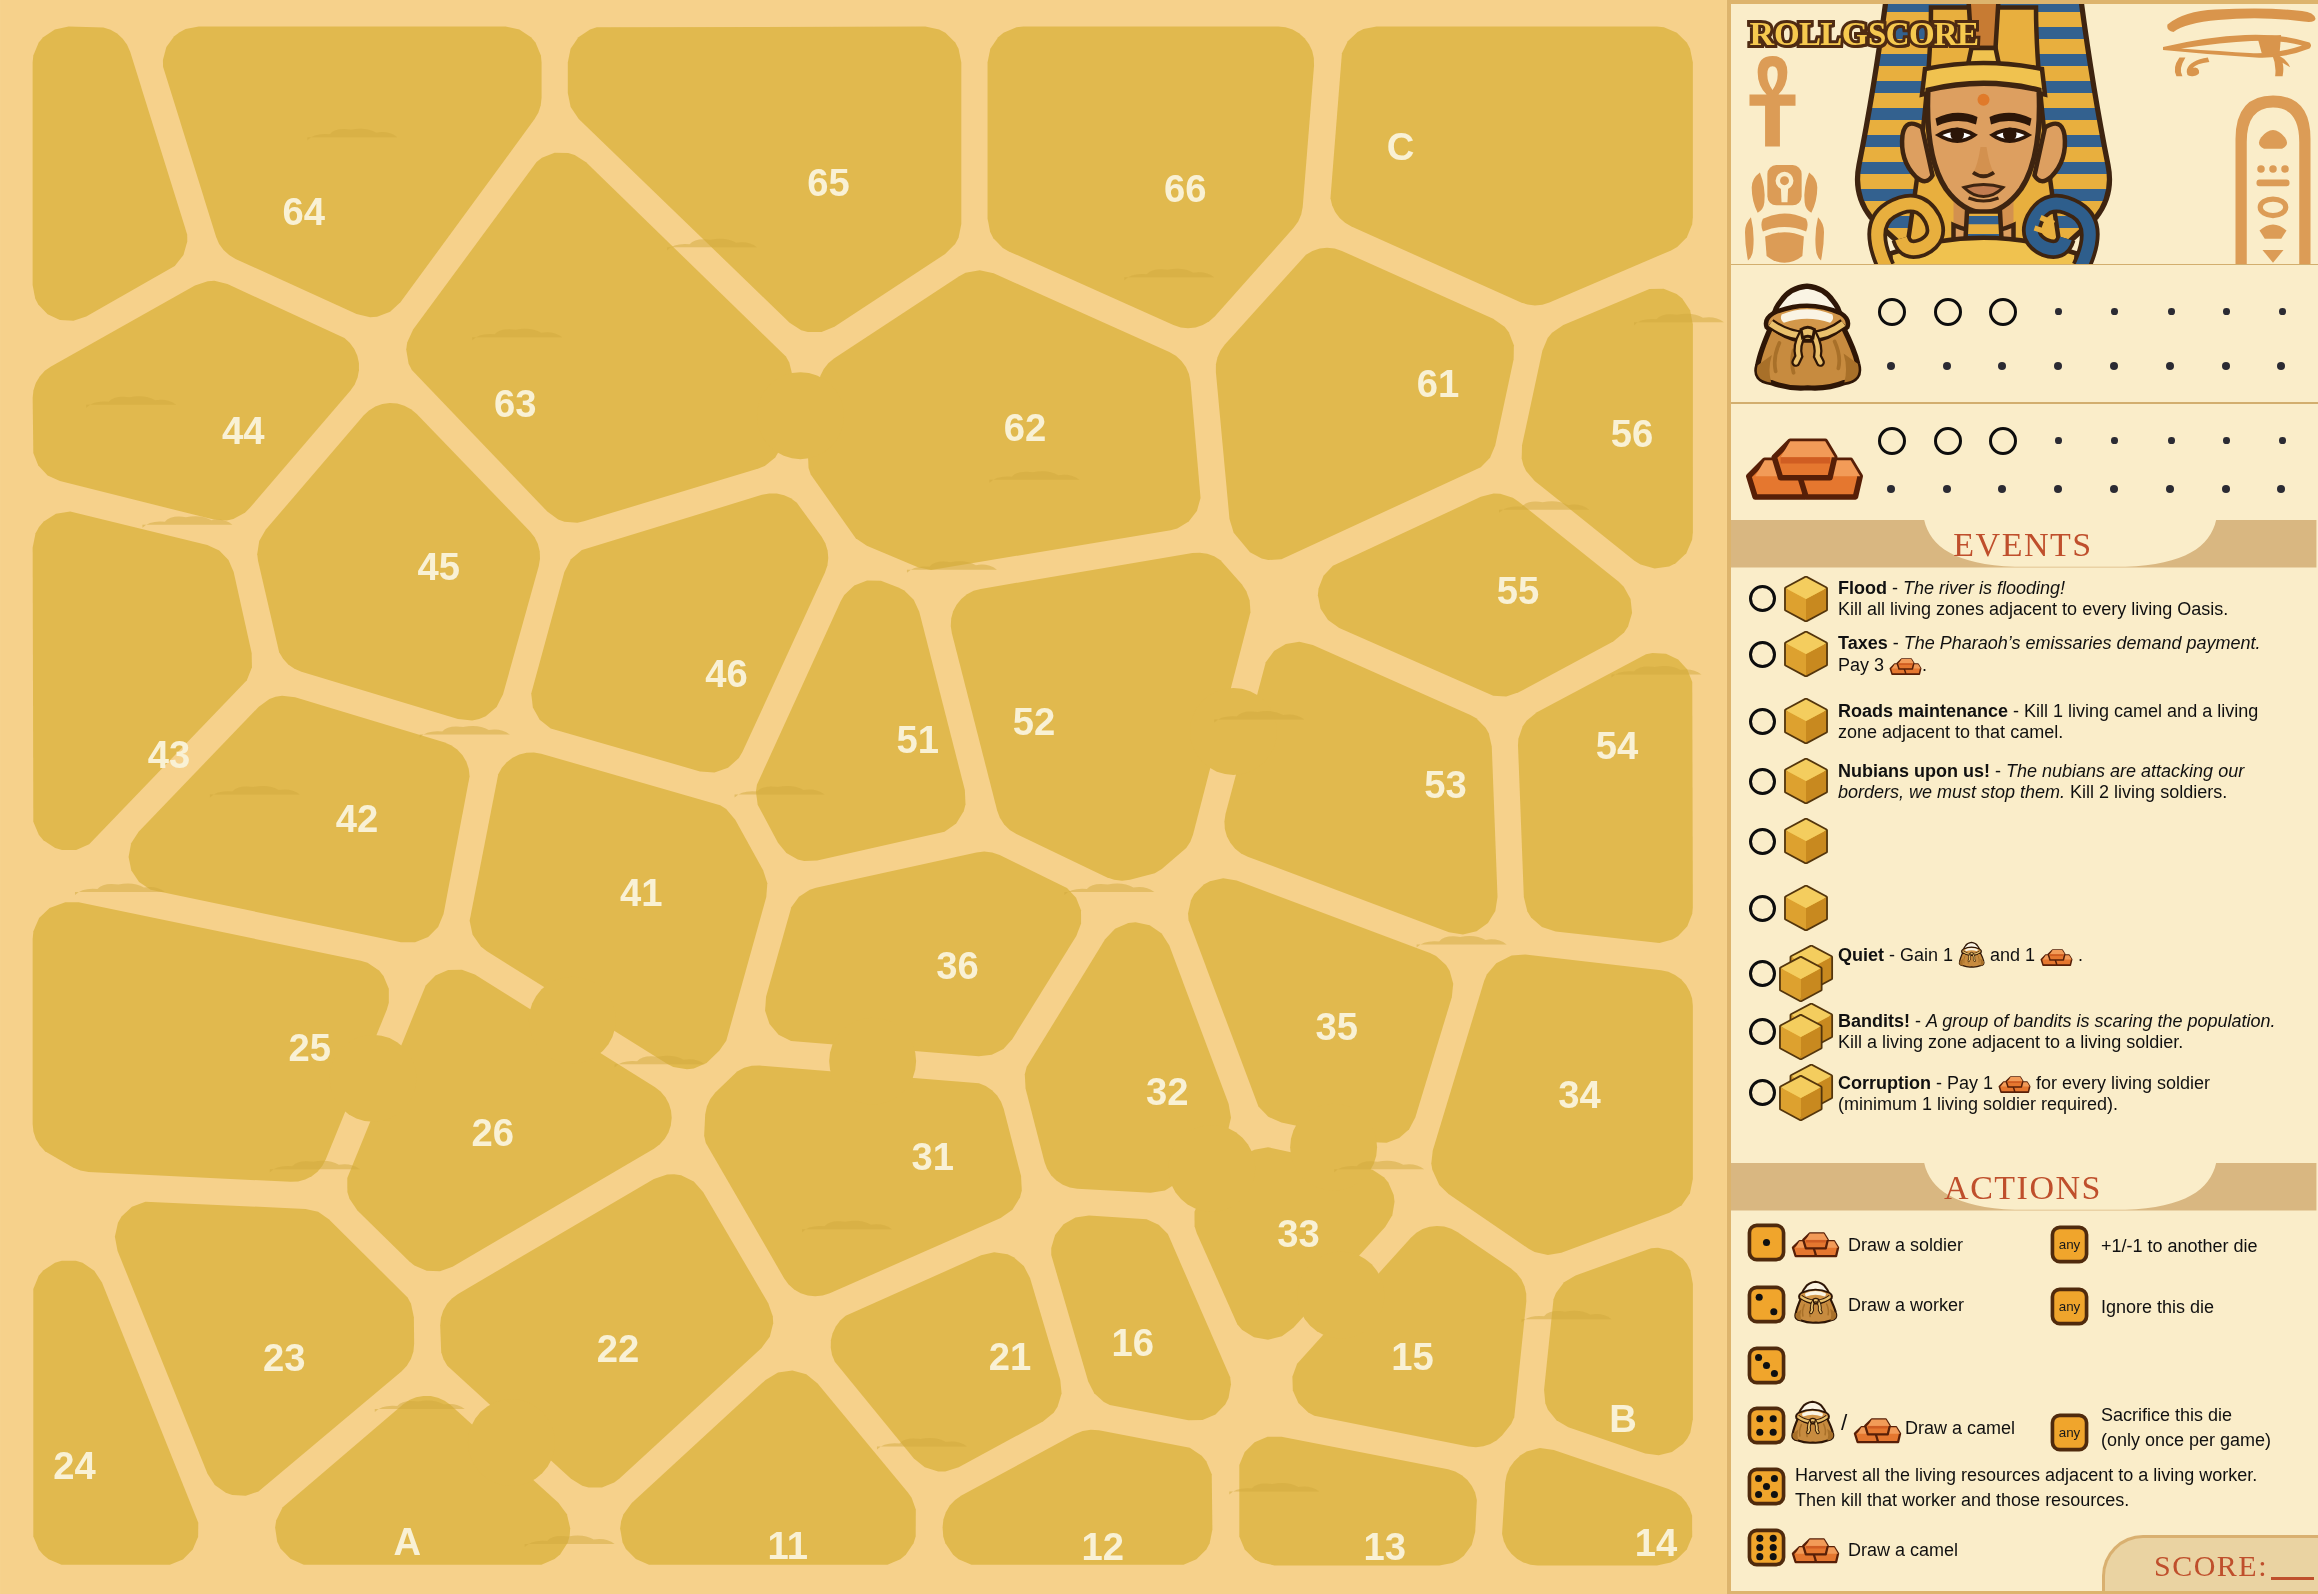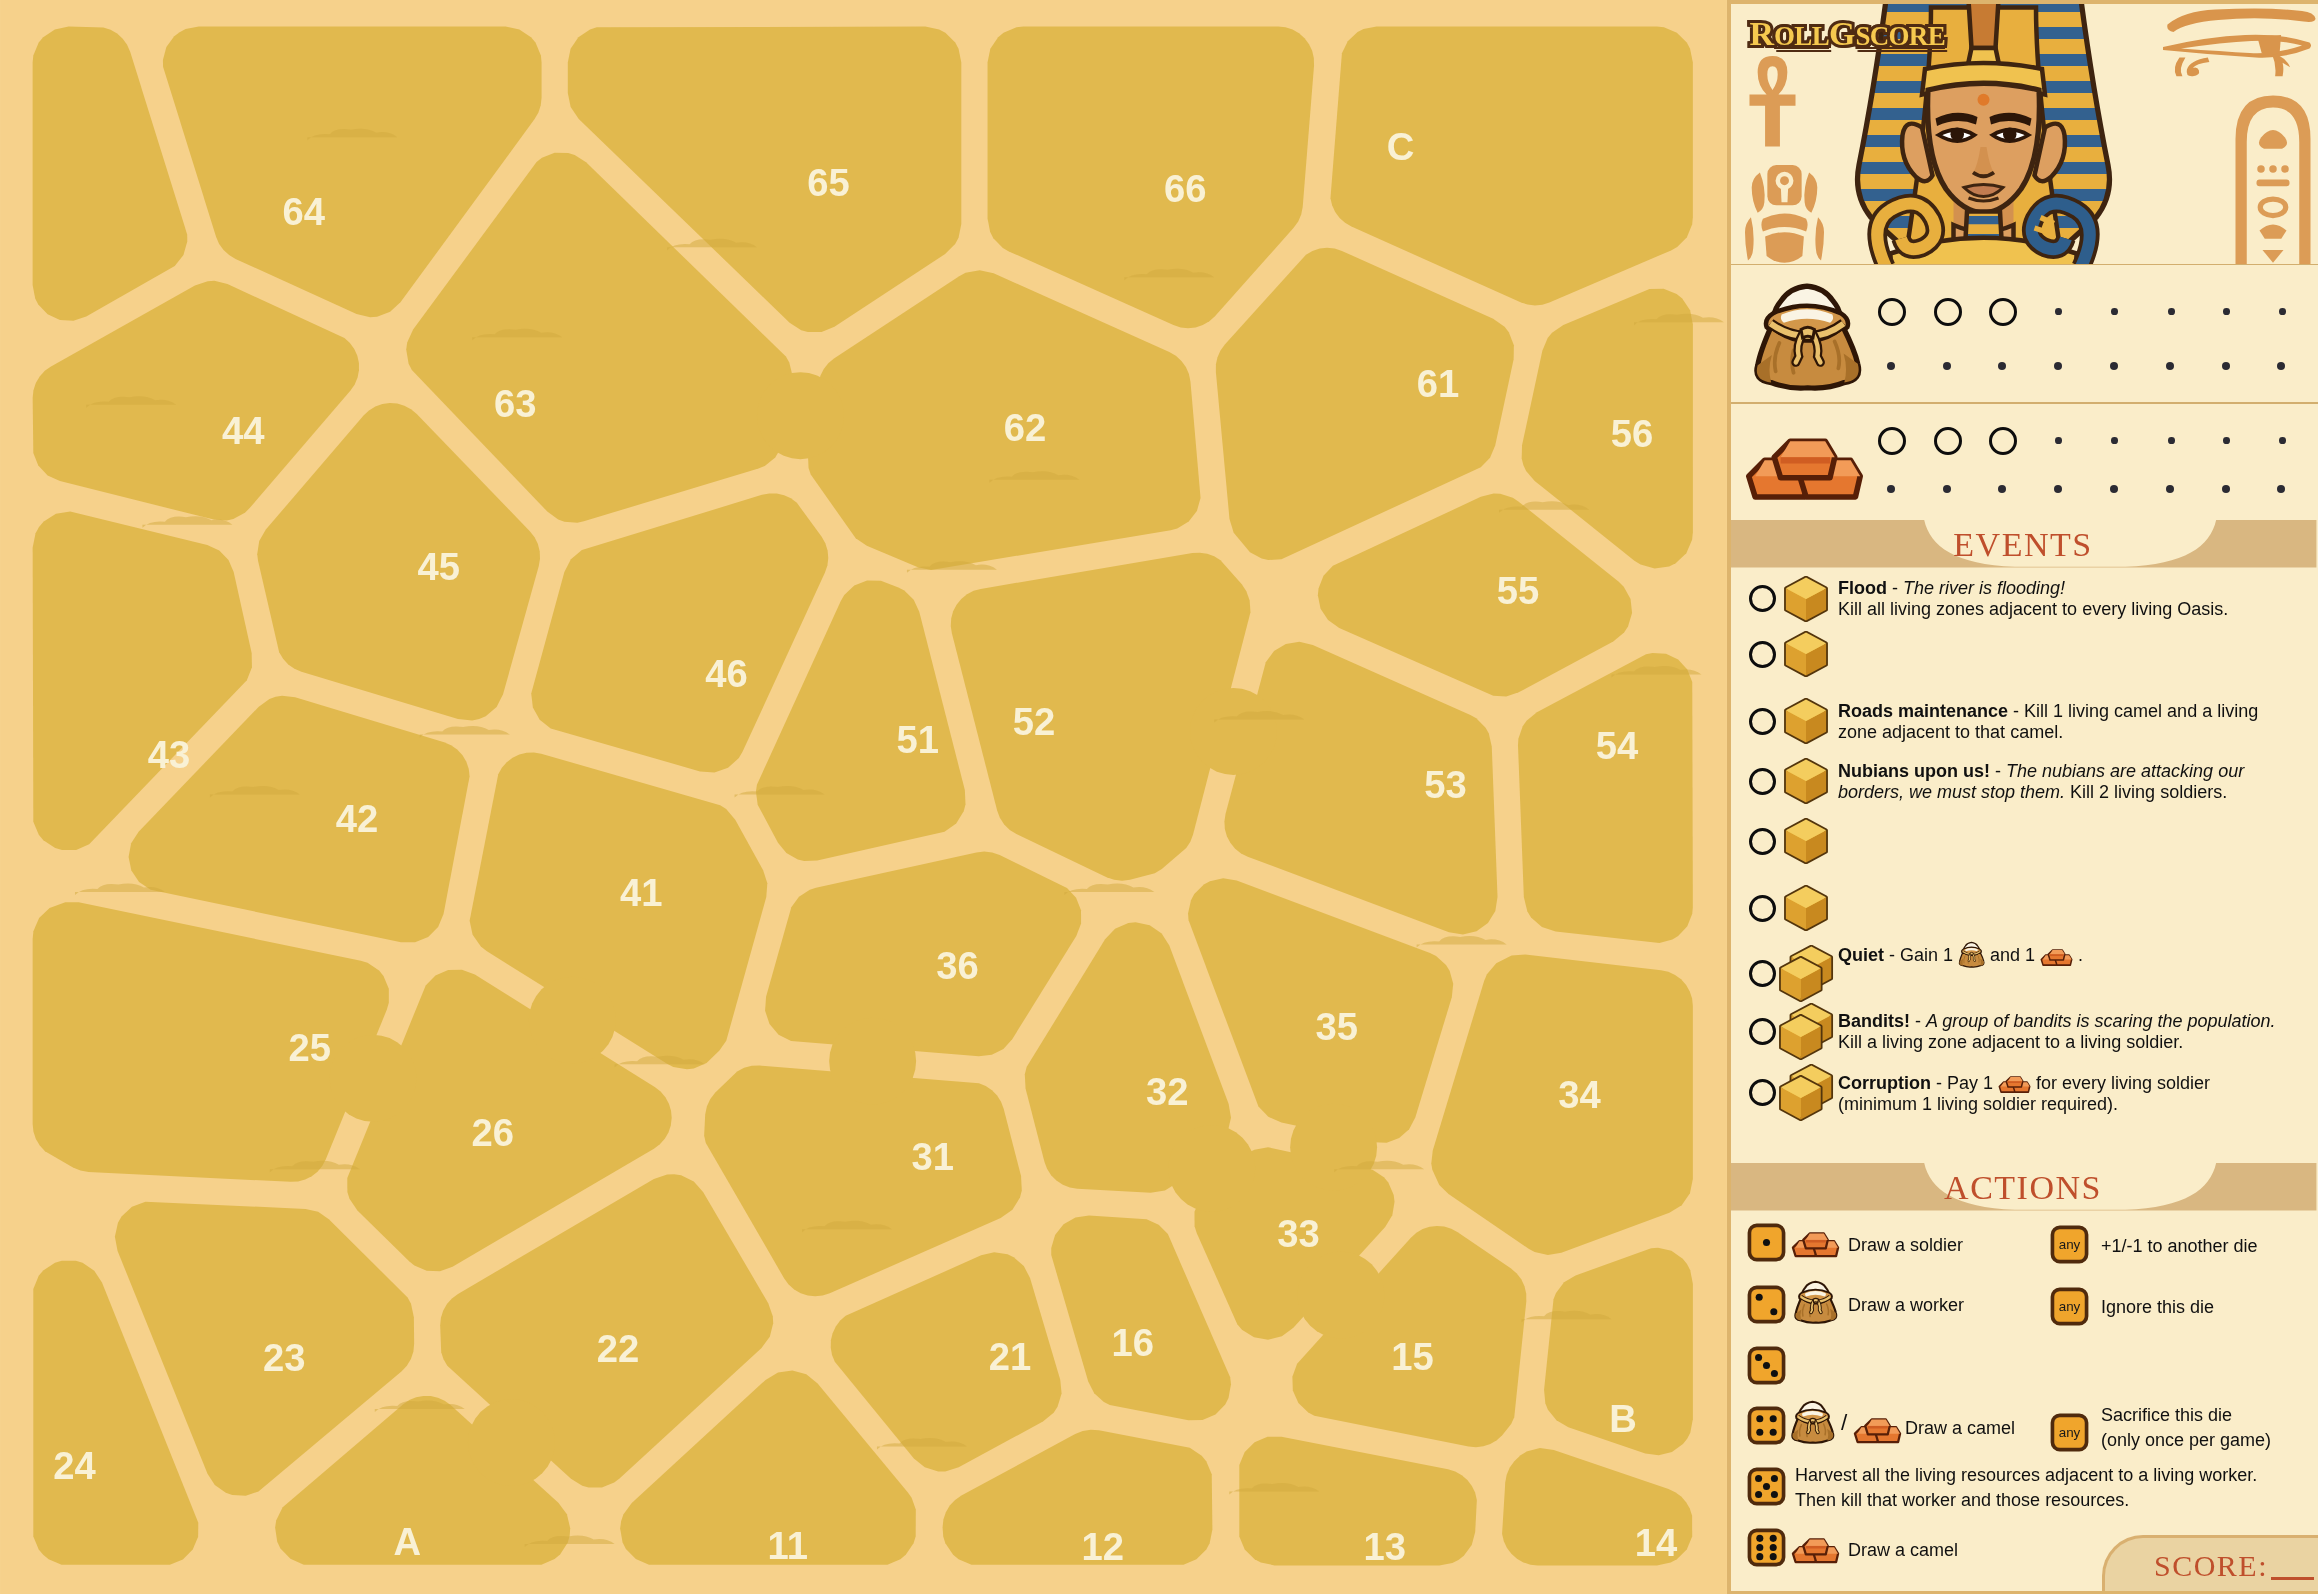--- a/index.html
+++ b/index.html
@@ -3,21 +3,21 @@
 <style>
 html,body{margin:0;padding:0;}
 #page{position:relative;width:2319px;height:1595px;overflow:hidden;font-family:"Liberation Sans",sans-serif;background:#faedc9;}
 #map{position:absolute;left:0;top:0;}
 .zl{font-family:"Liberation Sans",sans-serif;font-weight:bold;font-size:51px;fill:#f9f1d5;}
 #side{position:absolute;left:1727px;top:0;width:592px;height:1595px;}
 #header{position:absolute;left:0;top:0;width:592px;height:264px;border-bottom:2.2px solid #d2ae6e;overflow:hidden;}
 #pharaoh{position:absolute;left:114px;top:0;}
 #logo{position:absolute;left:22.5px;top:15px;font-family:"Liberation Serif",serif;font-weight:bold;color:#f6c94f;-webkit-text-stroke:6px #4f2b12;paint-order:stroke;text-shadow:2.2px 3px 0 #4f2b12;white-space:nowrap;z-index:3;}
 #logo .lg1{font-size:34px;}
-#logo .lg2{font-size:27px;letter-spacing:-0.7px;text-decoration:underline;}
+#logo .lg2{font-size:33px;letter-spacing:-0.7px;}
 .resrow{position:absolute;left:0;width:592px;background:#faedc9;border-bottom:2.2px solid #d2ae6e;}
 .resicon{position:absolute;}
 .ring{position:absolute;width:28px;height:28px;border:3.7px solid #0d0d0d;border-radius:50%;box-sizing:border-box;}
 .dot{position:absolute;width:8.2px;height:8.2px;background:#2b2b33;border-radius:50%;}
 .band{position:absolute;left:0;}
 .btitle{position:absolute;left:0;width:592px;text-align:center;font-family:"Liberation Serif",serif;font-size:34px;letter-spacing:1.5px;color:#bf4f2c;z-index:2;}
 #events{position:absolute;left:0;top:0;width:592px;height:1163px;}
 .ering{position:absolute;left:22px;width:27px;height:27px;border:3.7px solid #0d0d0d;border-radius:50%;box-sizing:border-box;}
 .cwrap{position:absolute;}
 .etext{position:absolute;left:111px;top:0;width:480px;font-size:18px;line-height:21px;color:#101010;}
@@ -356,20 +356,23 @@
 <div id="events">
 <span class="ering" style="top:585px"></span>
 <span class="cwrap" style="left:56px;top:576px"><svg width="46" height="46" viewBox="0 0 64 64">
             <use href="#cube"></use>
           </svg></span>
 <div class="etext" style="top:578px"><b>Flood</b> - <i>The river is flooding!</i><br>Kill all living zones adjacent to every living Oasis.</div>
 <span class="ering" style="top:641px"></span>
 <span class="cwrap" style="left:56px;top:631px"><svg width="46" height="46" viewBox="0 0 64 64">
             <use href="#cube"></use>
           </svg></span>
+<div class="etext" style="top:633px"><b>Taxes</b> - <i>The Pharaoh’s emissaries demand payment.</i><br>Pay 3 <svg class="ti2" width="33" height="22" viewBox="0 0 152 100">
+            <use href="#bars"></use>
+          </svg>.</div>
 <span class="ering" style="top:708px"></span>
 <span class="cwrap" style="left:56px;top:698px"><svg width="46" height="46" viewBox="0 0 64 64">
             <use href="#cube"></use>
           </svg></span>
 <div class="etext" style="top:701px"><b>Roads maintenance</b> - Kill 1 living camel and a living<br>zone adjacent to that camel.</div>
 <span class="ering" style="top:768px"></span>
 <span class="cwrap" style="left:56px;top:758px"><svg width="46" height="46" viewBox="0 0 64 64">
             <use href="#cube"></use>
           </svg></span>
 <div class="etext" style="top:761px"><b>Nubians upon us!</b> - <i>The nubians are attacking our<br>borders, we must stop them.</i> Kill 2 living soldiers.</div>

